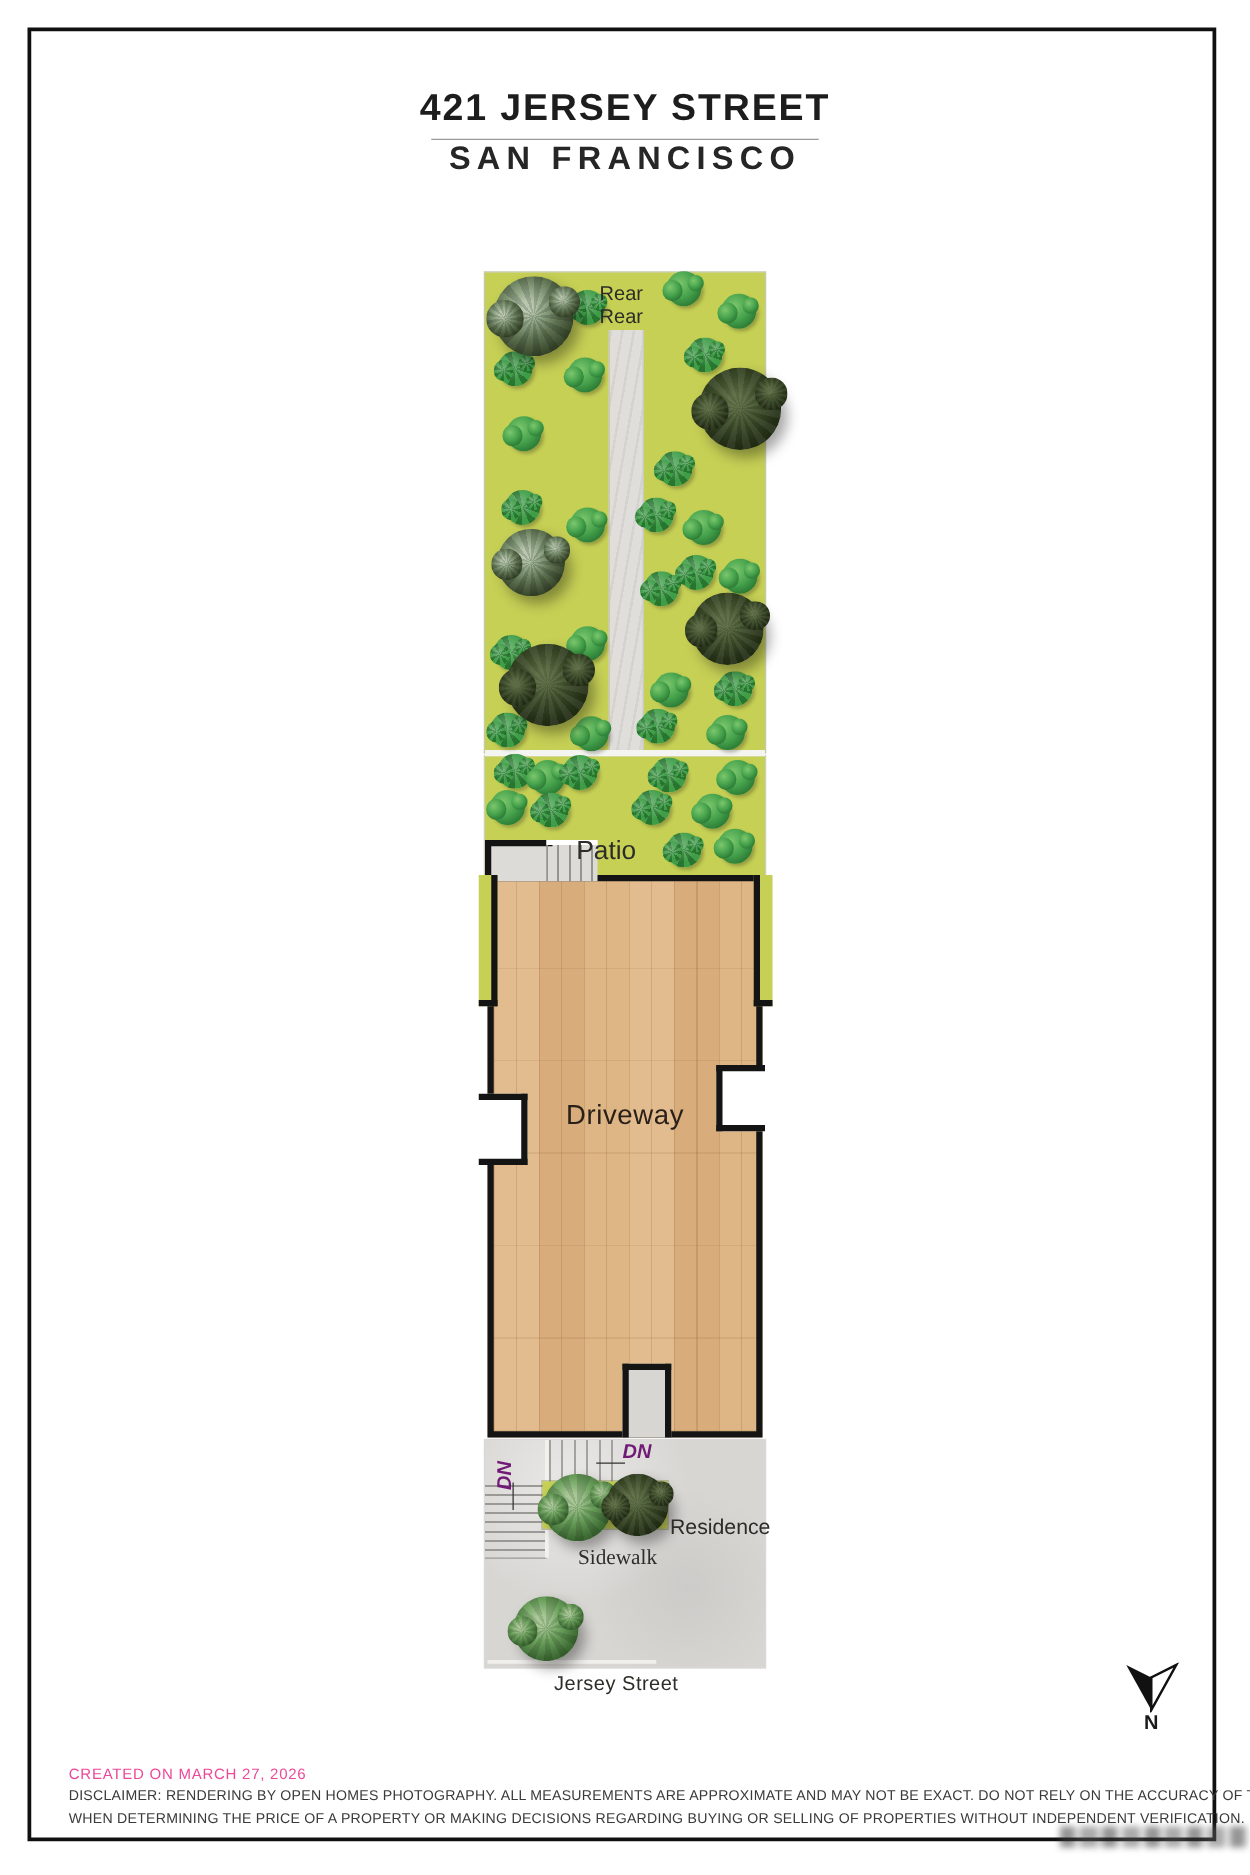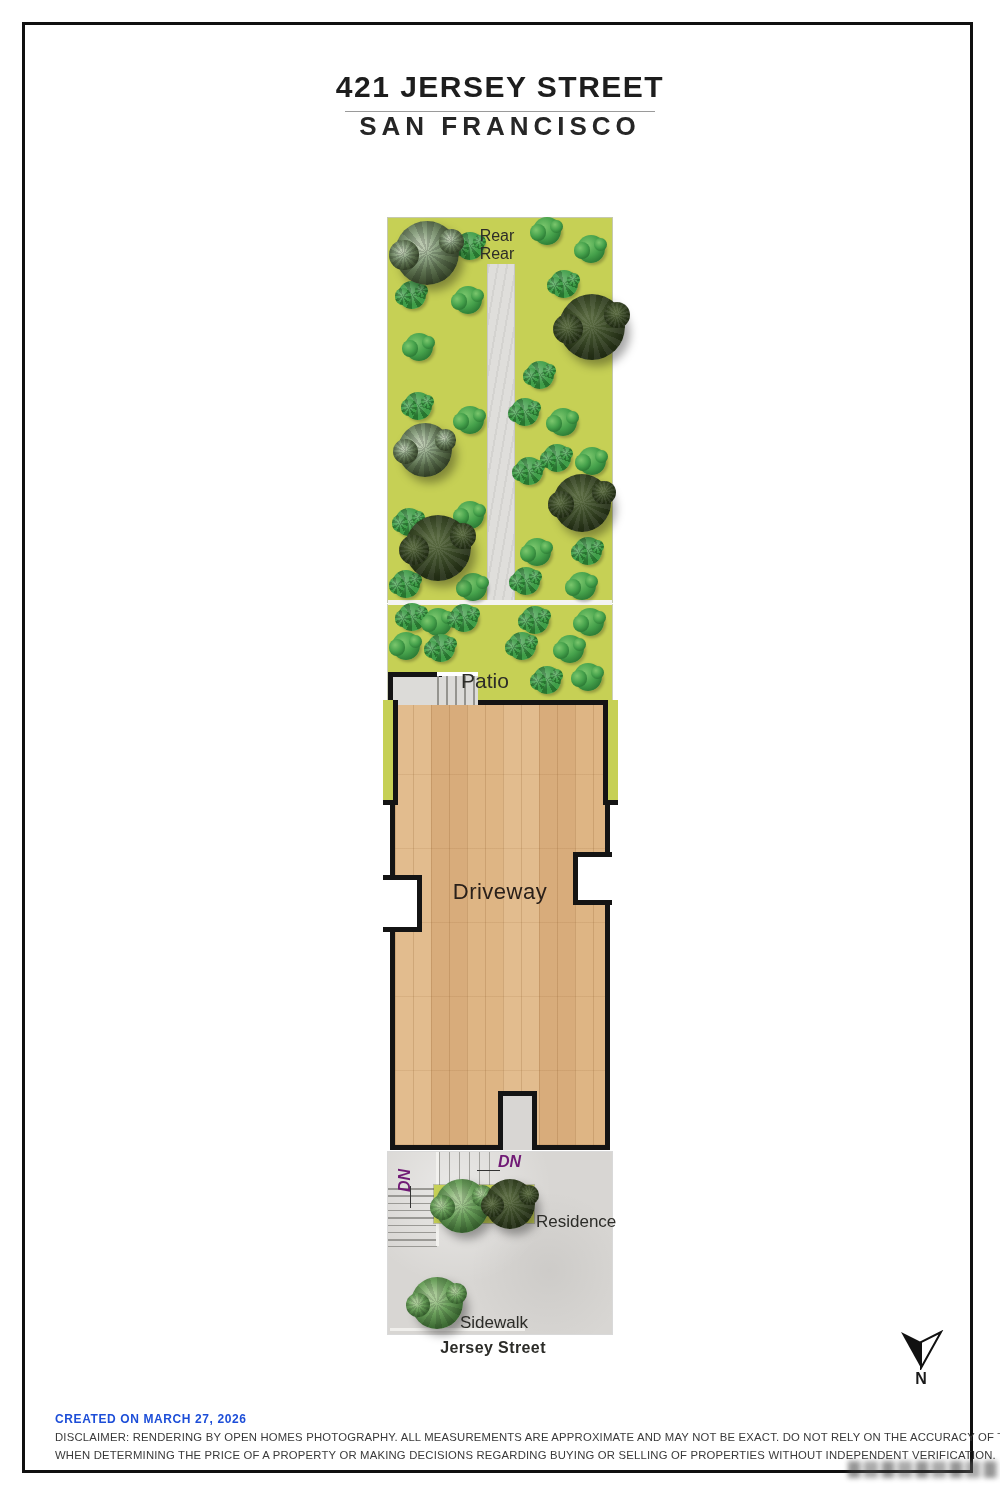--- a/index.html
+++ b/index.html
@@ -105,34 +105,34 @@
   .tree.green{background:
       repeating-conic-gradient(from 8deg, rgba(0,0,0,.12) 0 16deg, transparent 16deg 32deg),
       radial-gradient(circle at 42% 38%, #a8c996 0 10%, #6ba05c 38%, #3f6d35 68%, #27491f 100%);}
 
   
   .lbl{position:absolute;color:#2c2c28;z-index:6;text-align:center;}
   .lbl-rear-yard{left:469px;top:227px;width:56px;font-size:16px;line-height:1.15;}
   .lbl-patio{left:445px;top:669px;width:80px;font-size:21px;}
   .lbl-residence{left:400px;top:879px;width:200px;font-size:22px;letter-spacing:.5px;color:#2a201a;}
   .lbl-driveway{left:536px;top:1212px;width:72px;font-size:17px;}
-  .lbl-sidewalk{left:454px;top:1313px;width:80px;font-size:17px;}
-  .lbl-street{left:413px;top:1339px;width:160px;font-size:16px;letter-spacing:.4px;font-weight:bold;}
+  .lbl-sidewalk{left:454px;top:1236px;width:80px;font-size:17px;font-family:Liberation Serif, serif;}
+  .lbl-street{left:413px;top:1339px;width:160px;font-size:16px;letter-spacing:.4px;}
   .dn{font-size:16px;font-weight:700;font-style:italic;color:#701a75;z-index:5;}
   .dn-center{left:498px;top:1153px;}
   .dn-center-line{left:477px;top:1170px;width:23px;height:0;border-top:1.5px solid #333;z-index:5;}
   .dn-left{left:396px;top:1156px;height:36px;writing-mode:vertical-rl;transform:rotate(180deg);}
   .dn-left-line{left:410px;top:1186px;width:0;height:22px;border-left:1.5px solid #333;z-index:5;}
 
   
   .compass{left:898px;top:1330px;width:46px;height:40px;z-index:2;}
   .compass-n{left:898px;top:1370px;width:46px;text-align:center;font-size:16px;font-weight:600;color:#1a1a1a;z-index:2;}
 
   
-  .footer-created{left:55px;top:1412px;font-size:12px;letter-spacing:.6px;color:#1d4ed8;font-weight:700;z-index:2;}
+  .footer-created{left:55px;top:1412px;font-size:12px;letter-spacing:.6px;color:#ec4899;font-weight:400;z-index:2;}
   .footer-line{position:absolute;left:55px;font-size:11.3px;letter-spacing:.2px;color:#3a3a3a;z-index:2;white-space:nowrap;}
   .footer-d1{top:1431px;}
   .footer-d2{top:1449px;}
 
   
   .watermark{left:848px;top:1461px;width:152px;height:17px;z-index:7;opacity:.6;
     filter:blur(2.5px);
     background:repeating-linear-gradient(90deg,
       rgba(60,60,60,.9) 0 12px, rgba(170,170,170,.35) 12px 16px,
       rgba(90,90,90,.85) 16px 30px, rgba(200,200,200,.3) 30px 34px);}

